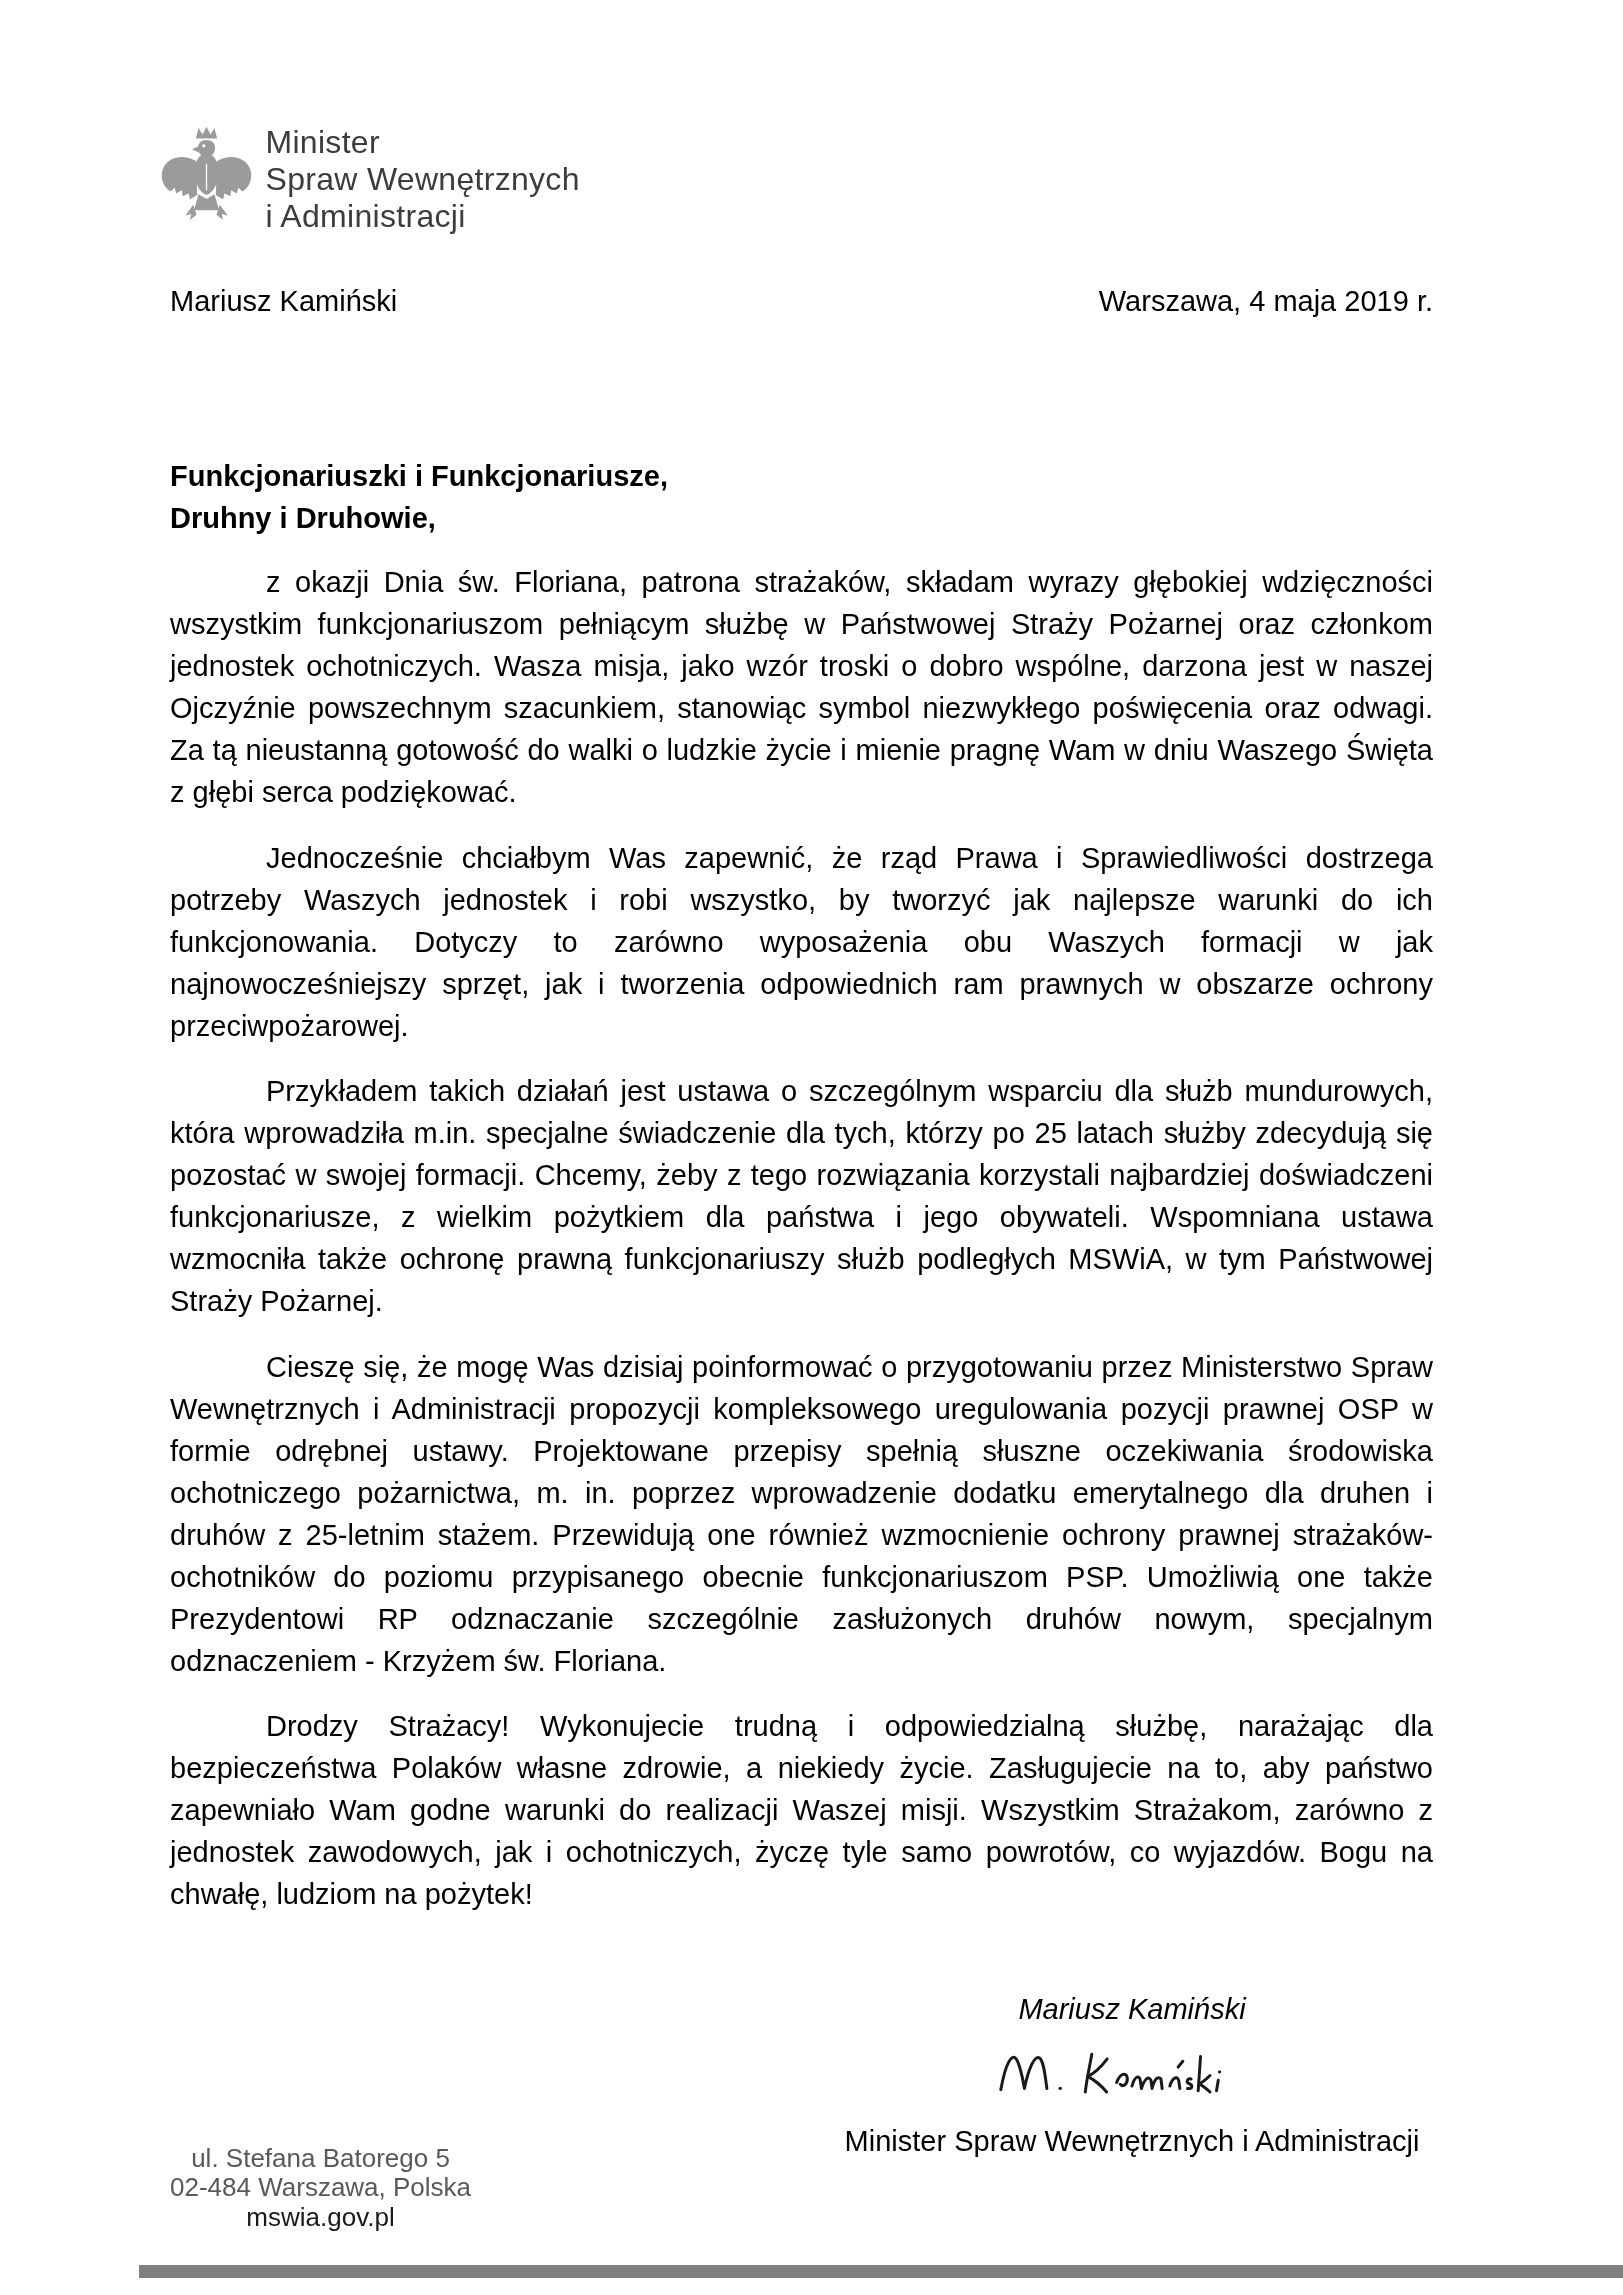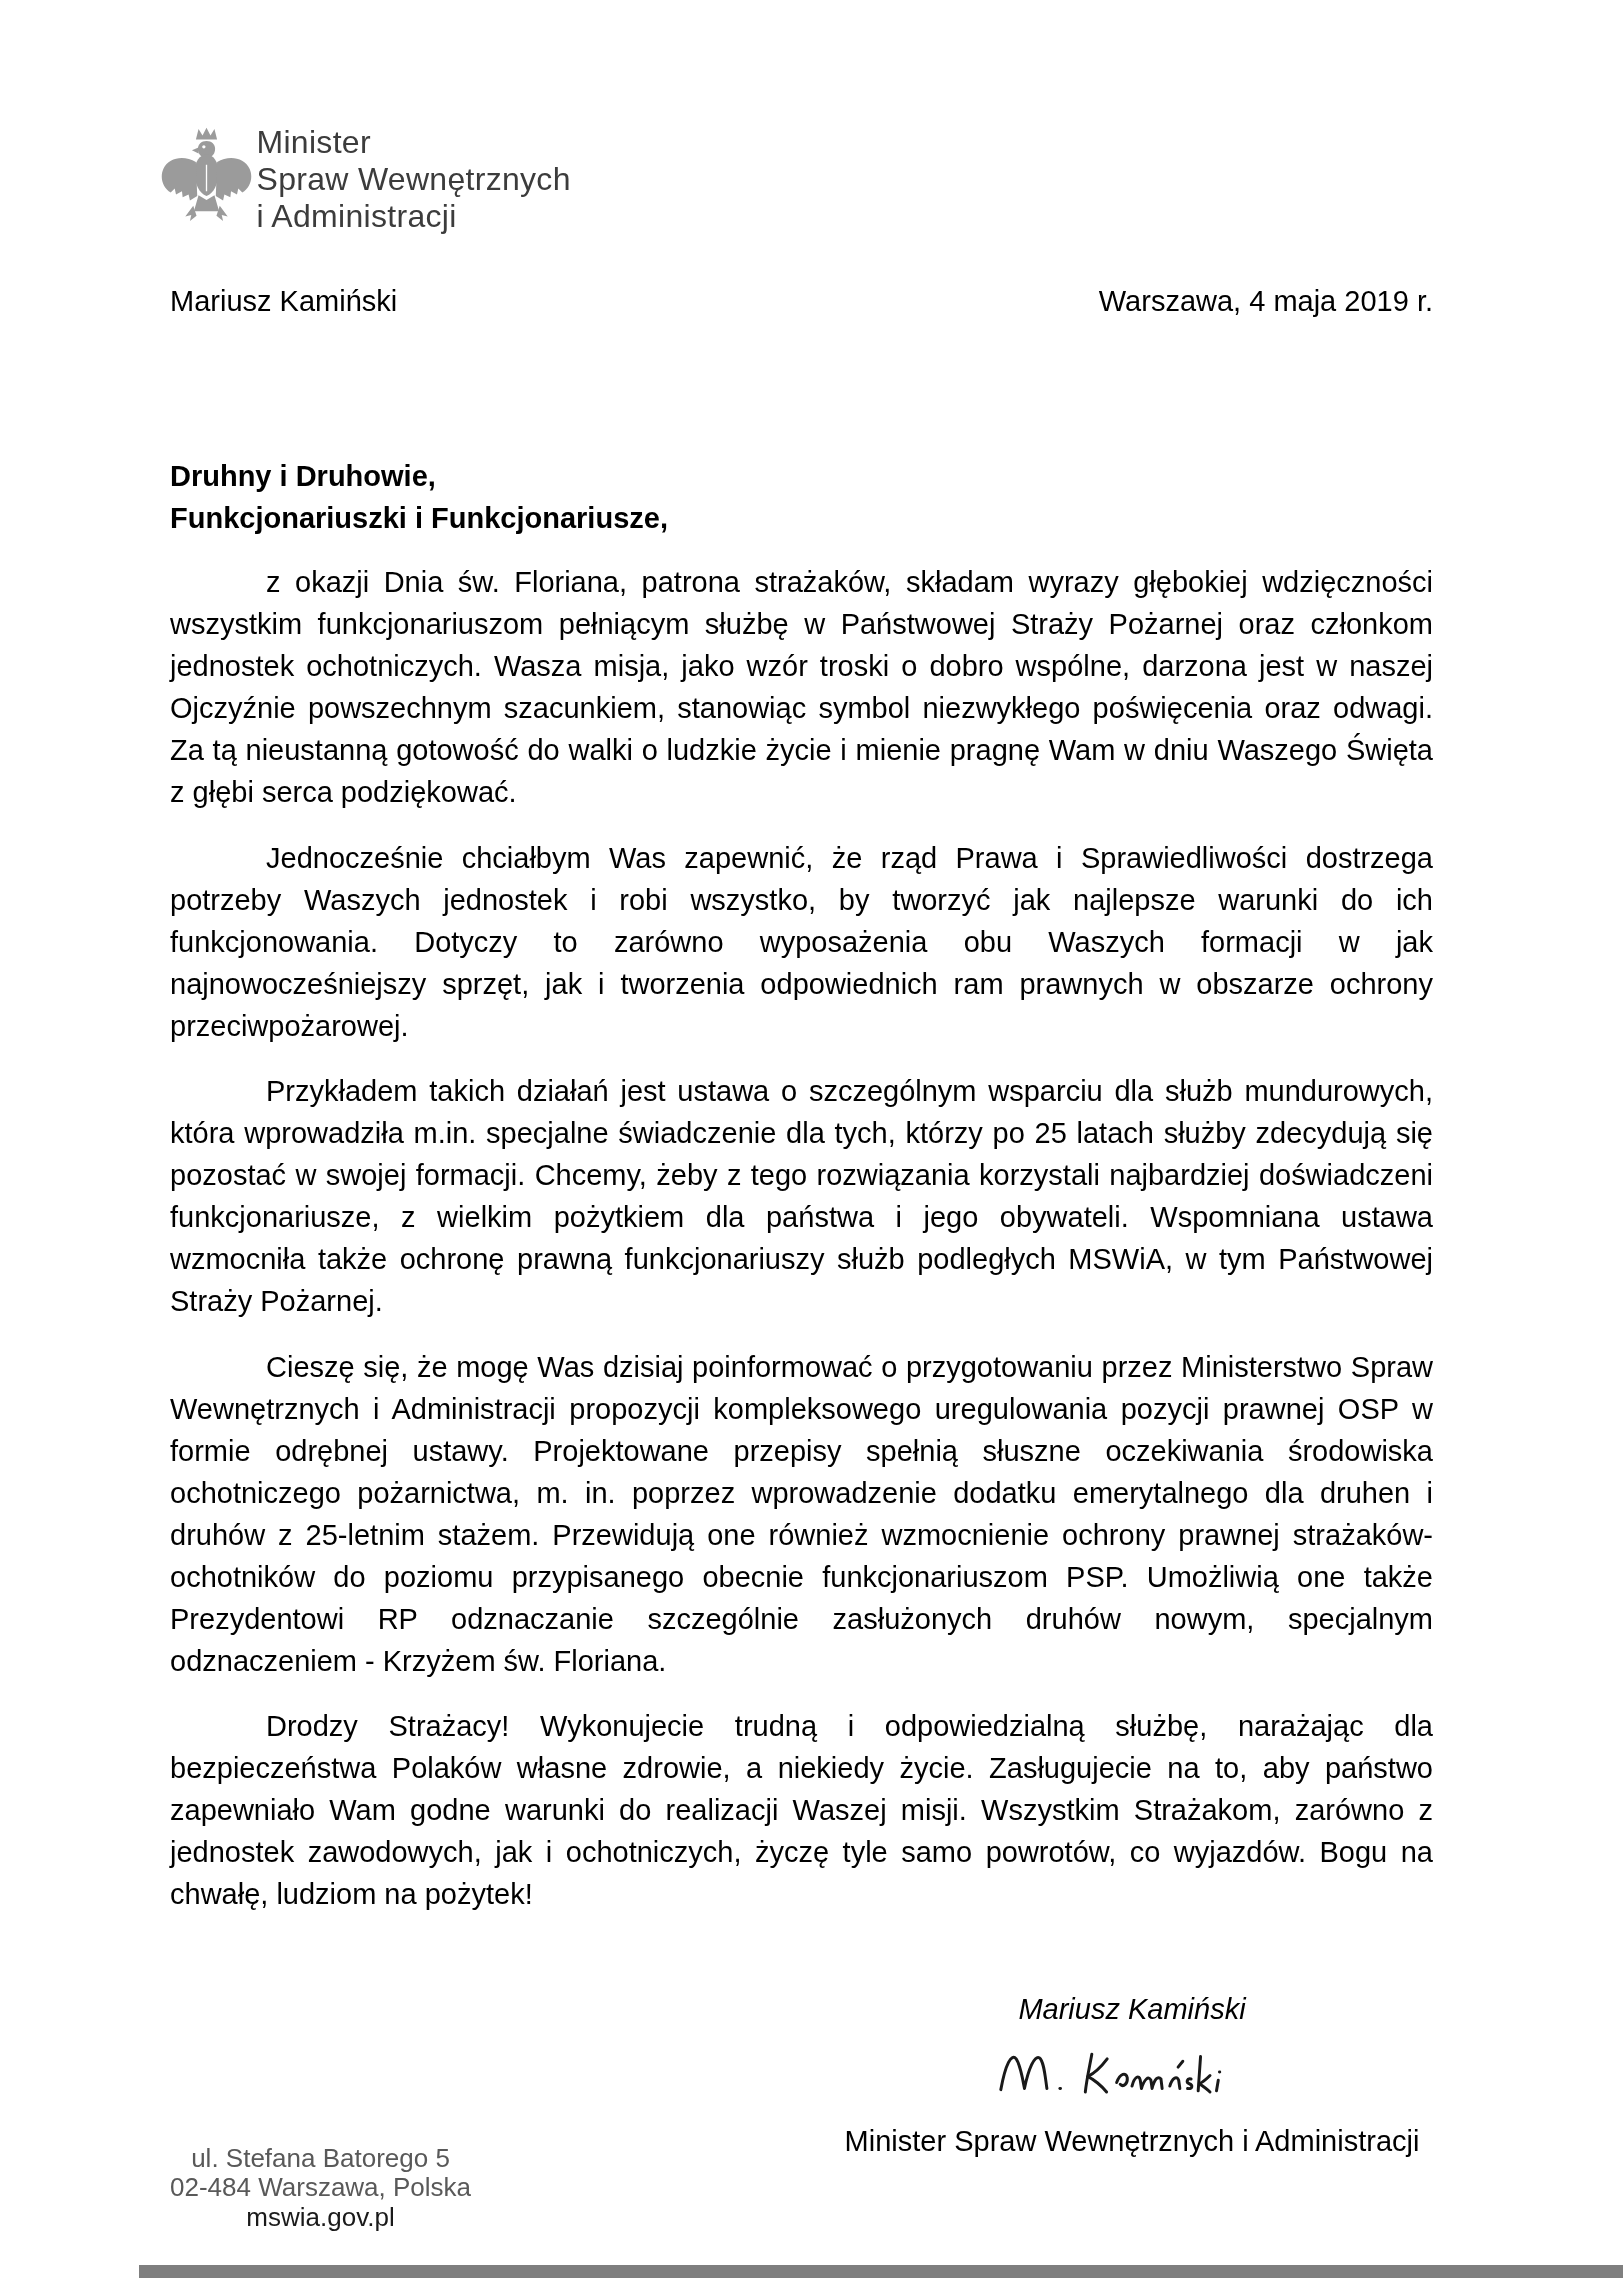--- a/index.html
+++ b/index.html
@@ -12,21 +12,21 @@
     position: relative;
     background: #ffffff;
     font-family: "Liberation Sans", sans-serif;
     color: #000000;
     overflow: hidden;
   }
 
   .content { padding: 124px 190px 0 170px; }
 
   
-  .letterhead { display: flex; align-items: center; gap: 4px; margin-left: -10.5px; }
+  .letterhead { display: flex; gap: 13px; margin-left: -10.5px; }
   .eagle { width: 93px; height: 110px; flex: none; }
   .ministry { font-size: 32px; line-height: 37px; color: #3c3c3c; letter-spacing: 0.3px; }
 
   
   .sender-row {
     display: flex; justify-content: space-between; align-items: baseline;
     margin-top: 48px; font-size: 29px; line-height: 37px;
   }
 
   
@@ -88,22 +88,22 @@
         <div>i Administracji</div>
       </div>
     </header>
 
     <div class="sender-row">
       <span>Mariusz Kamiński</span>
       <span>Warszawa, 4 maja 2019 r.</span>
     </div>
 
     <div class="salutation">
+      <div>Funkcjonariuszki i Funkcjonariusze,</div>
       <div>Druhny i Druhowie,</div>
-      <div>Funkcjonariuszki i Funkcjonariusze,</div>
     </div>
 
     <div class="letter-body">
       <p class="para">z okazji Dnia św. Floriana, patrona strażaków, składam wyrazy głębokiej wdzięczności wszystkim funkcjonariuszom pełniącym służbę w Państwowej Straży Pożarnej oraz członkom jednostek ochotniczych. Wasza misja, jako wzór troski o dobro wspólne, darzona jest w naszej Ojczyźnie powszechnym szacunkiem, stanowiąc symbol niezwykłego poświęcenia oraz odwagi. Za tą nieustanną gotowość do walki o ludzkie życie i mienie pragnę Wam w dniu Waszego Święta z głębi serca podziękować.</p>
       <p class="para">Jednocześnie chciałbym Was zapewnić, że rząd Prawa i Sprawiedliwości dostrzega potrzeby Waszych jednostek i robi wszystko, by tworzyć jak najlepsze warunki do ich funkcjonowania. Dotyczy to zarówno wyposażenia obu Waszych formacji w jak najnowocześniejszy sprzęt, jak i tworzenia odpowiednich ram prawnych w obszarze ochrony przeciwpożarowej.</p>
       <p class="para">Przykładem takich działań jest ustawa o szczególnym wsparciu dla służb mundurowych, która wprowadziła m.in. specjalne świadczenie dla tych, którzy po 25 latach służby zdecydują się pozostać w swojej formacji. Chcemy, żeby z tego rozwiązania korzystali najbardziej doświadczeni funkcjonariusze, z wielkim pożytkiem dla państwa i jego obywateli. Wspomniana ustawa wzmocniła także ochronę prawną funkcjonariuszy służb podległych MSWiA, w tym Państwowej Straży Pożarnej.</p>
       <p class="para">Cieszę się, że mogę Was dzisiaj poinformować o przygotowaniu przez Ministerstwo Spraw Wewnętrznych i Administracji propozycji kompleksowego uregulowania pozycji prawnej OSP w formie odrębnej ustawy. Projektowane przepisy spełnią słuszne oczekiwania środowiska ochotniczego pożarnictwa, m. in. poprzez wprowadzenie dodatku emerytalnego dla druhen i druhów z 25-letnim stażem. Przewidują one również wzmocnienie ochrony prawnej strażaków-ochotników do poziomu przypisanego obecnie funkcjonariuszom PSP. Umożliwią one także Prezydentowi RP odznaczanie szczególnie zasłużonych druhów nowym, specjalnym odznaczeniem - Krzyżem św. Floriana.</p>
       <p class="para">Drodzy Strażacy! Wykonujecie trudną i odpowiedzialną służbę, narażając dla bezpieczeństwa Polaków własne zdrowie, a niekiedy życie. Zasługujecie na to, aby państwo zapewniało Wam godne warunki do realizacji Waszej misji. Wszystkim Strażakom, zarówno z jednostek zawodowych, jak i ochotniczych, życzę tyle samo powrotów, co wyjazdów. Bogu na chwałę, ludziom na pożytek!</p>
     </div>
 

